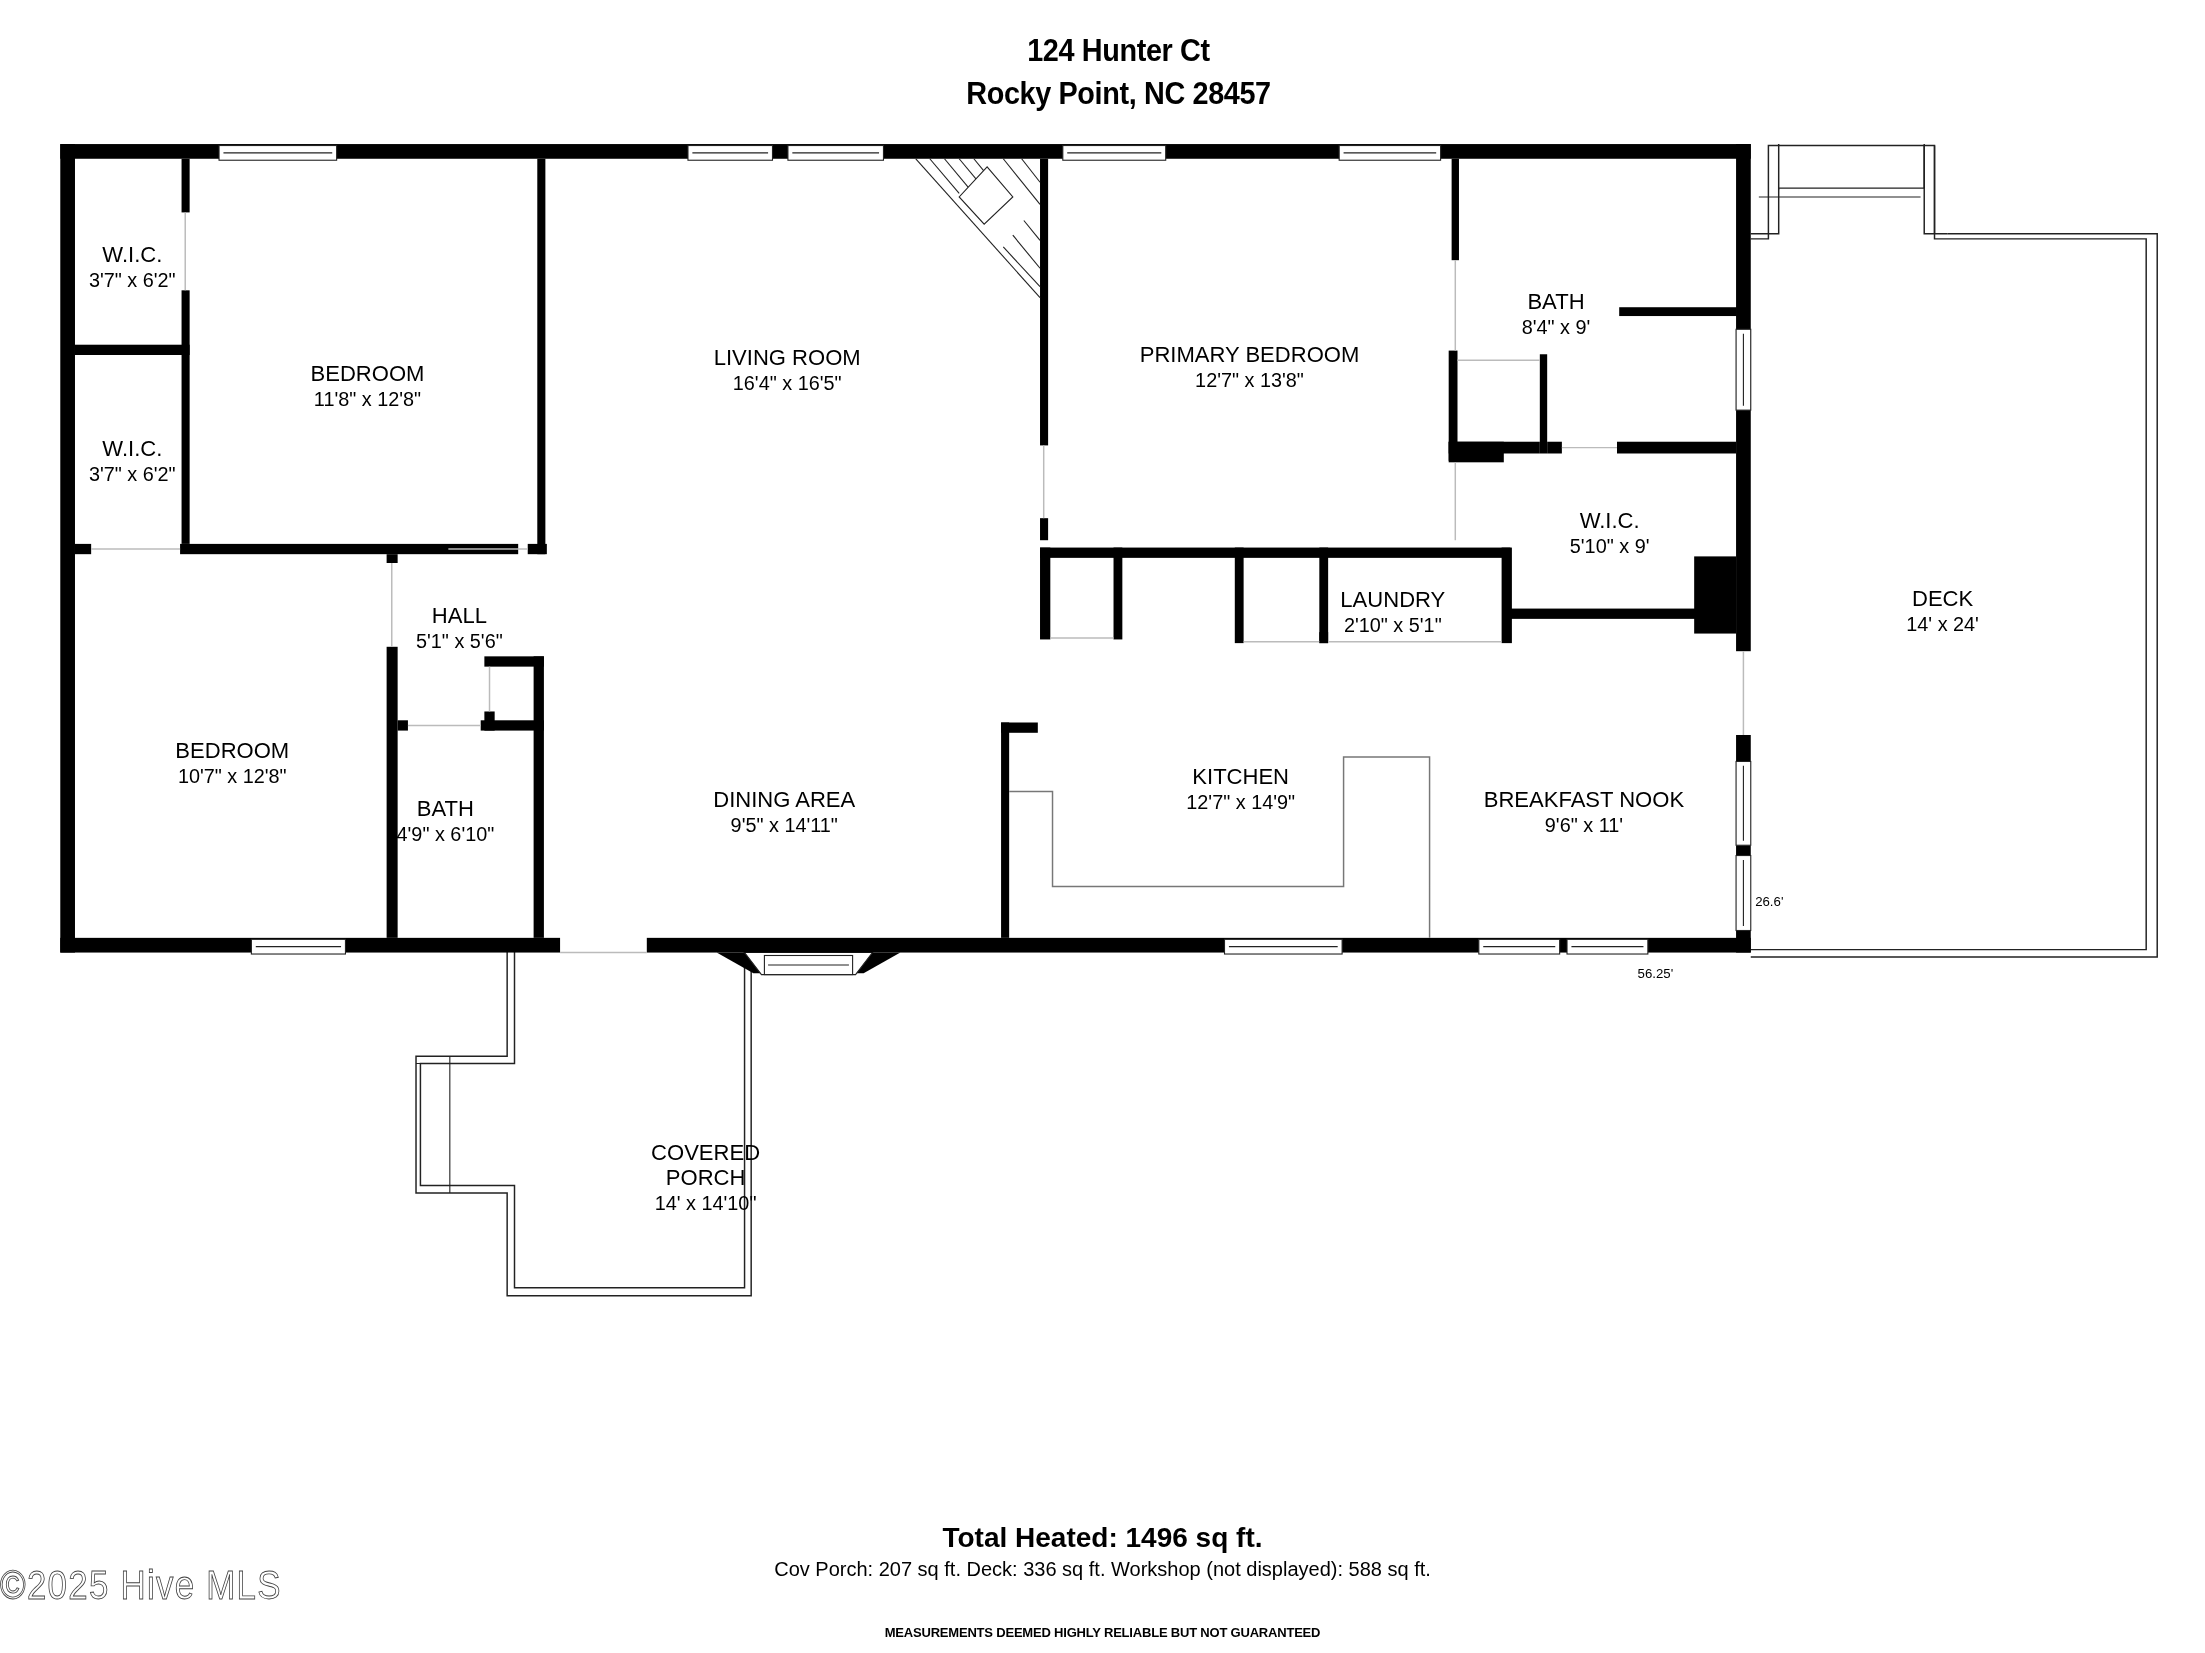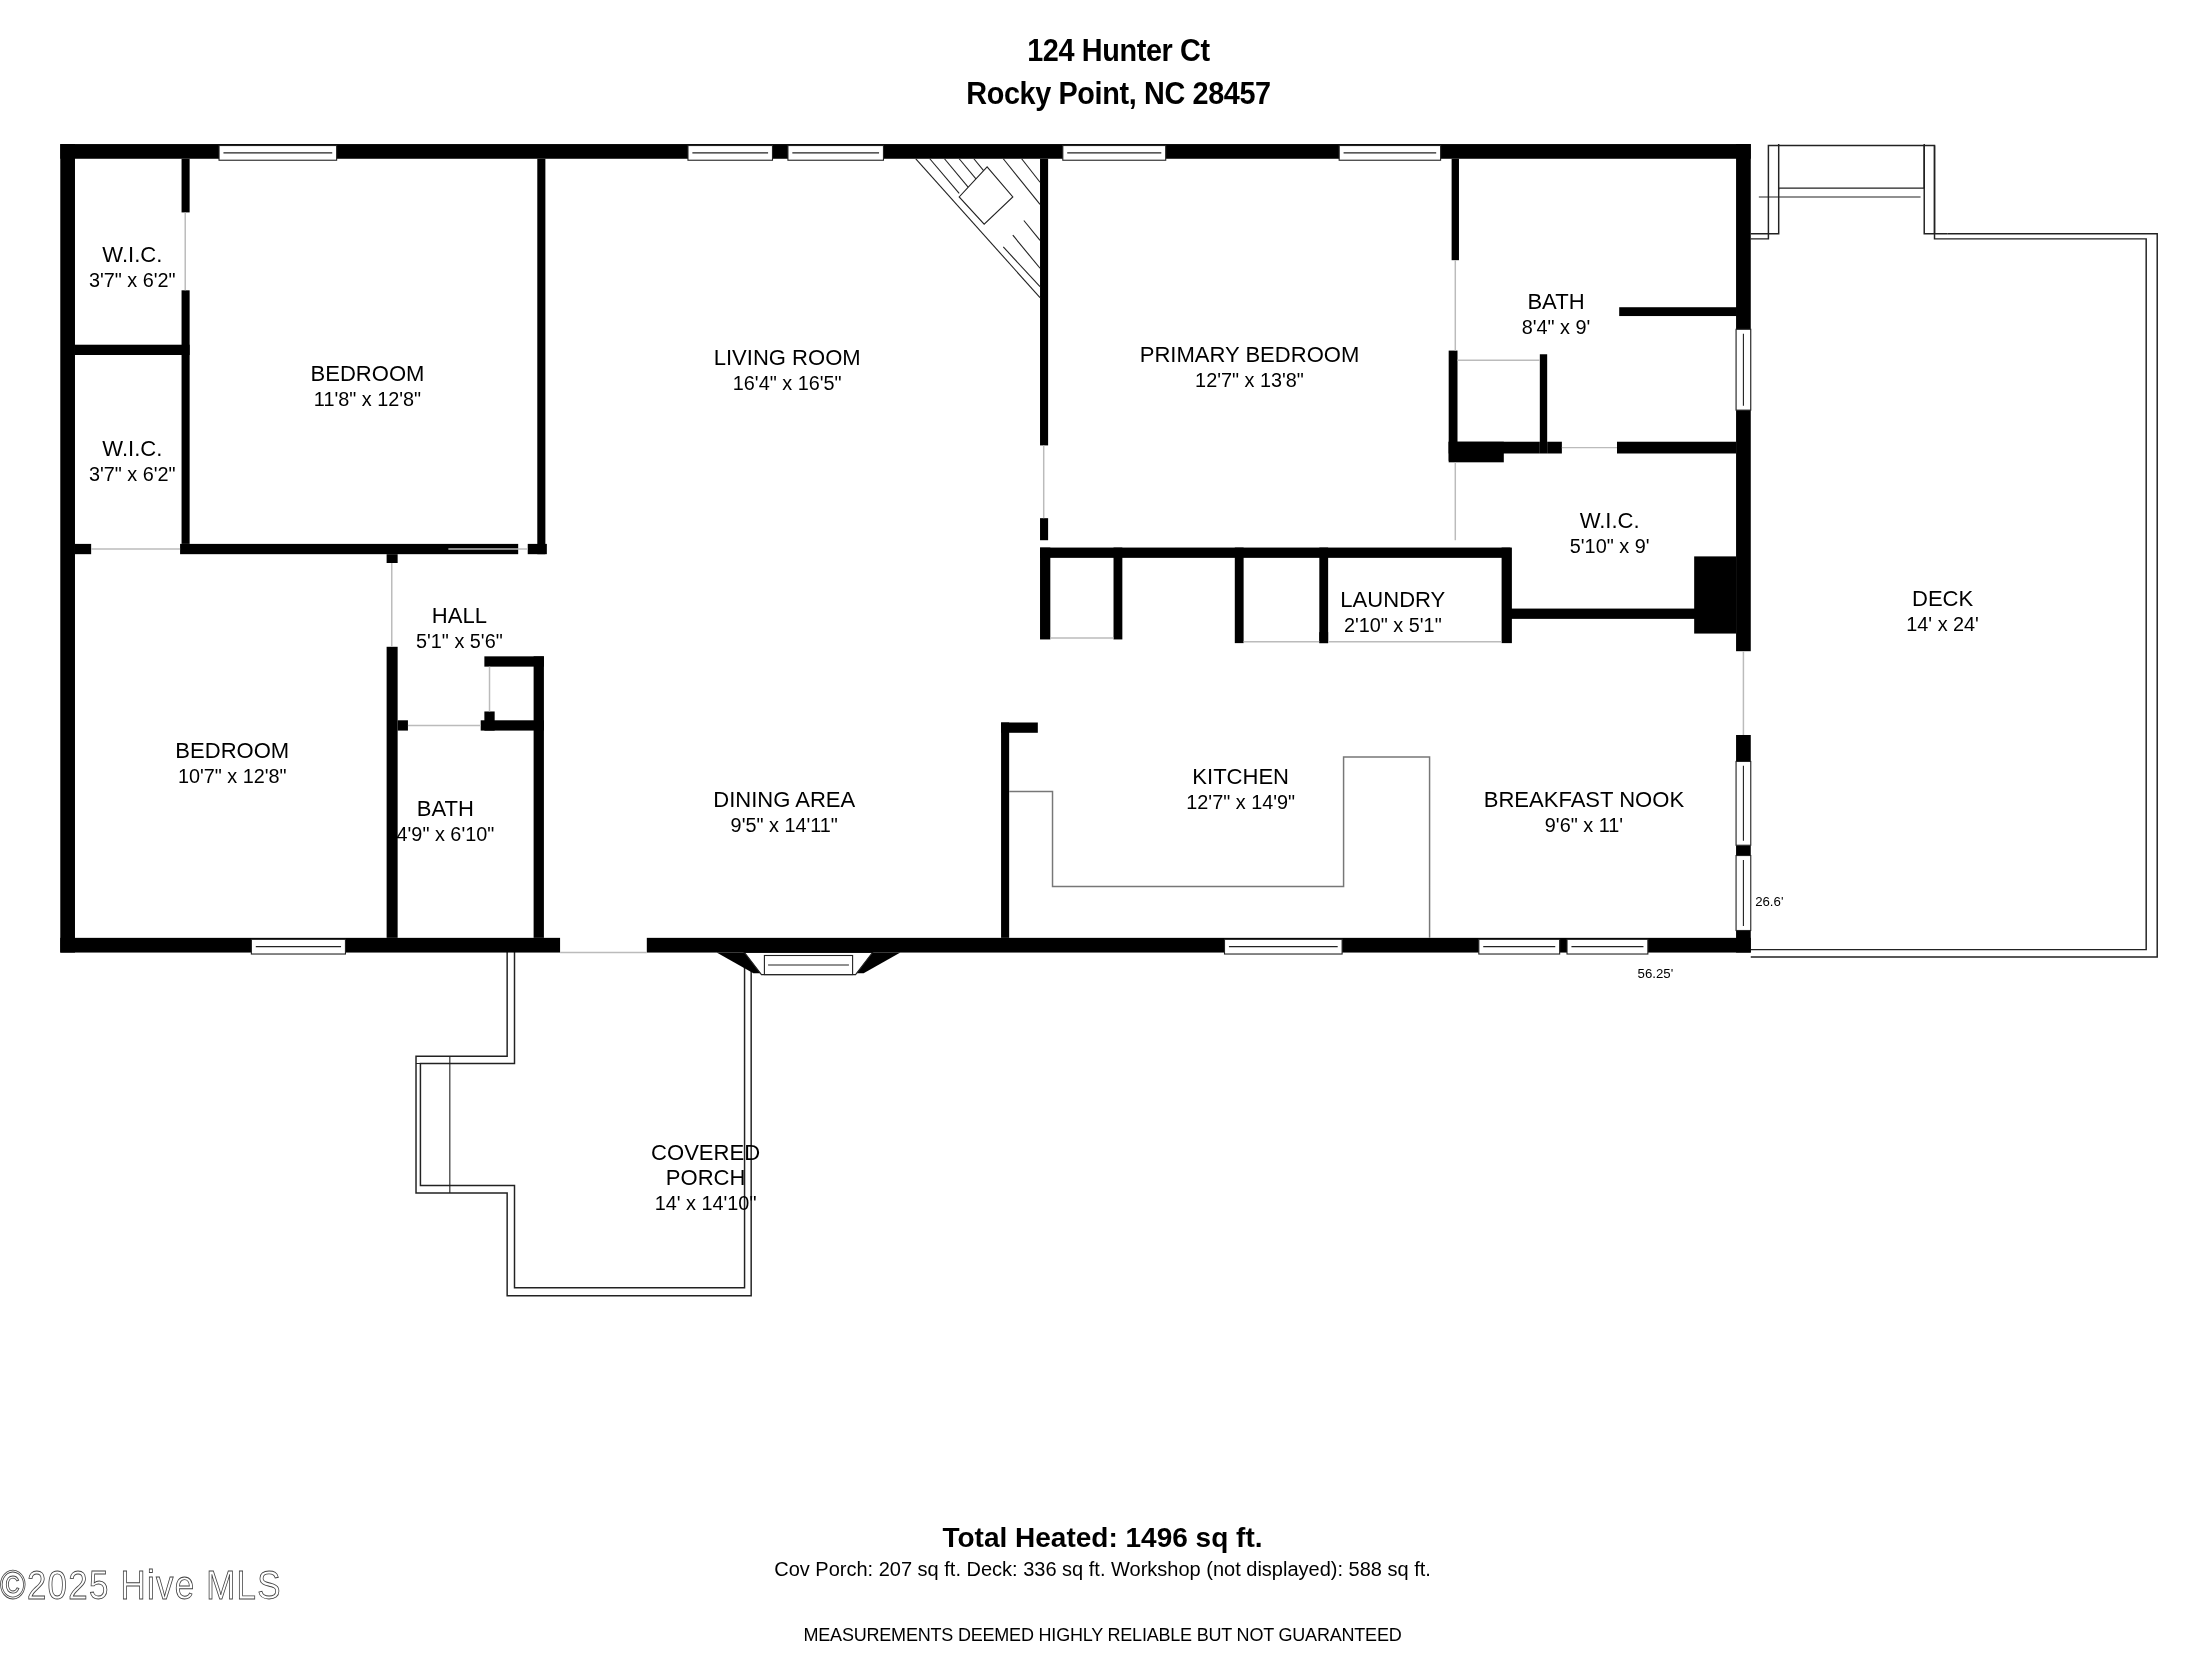--- a/index.html
+++ b/index.html
@@ -6,21 +6,21 @@
   body { width: 2205px; height: 1653px; position: relative; overflow: hidden; font-family: "Liberation Sans", sans-serif; color: #000; }
   .header { position: absolute; left: 16px; top: 29px; width: 2205px; text-align: center; }
   .header .line { font-family: "Liberation Sans", sans-serif; font-weight: bold; font-size: 32px; line-height: 43px; letter-spacing: -0.4px; transform: scaleX(0.9); }
   #plan { position: absolute; left: 0; top: 0; }
   .room-label { font-family: "Liberation Sans", sans-serif; font-size: 30px; fill: #000; text-anchor: middle; }
   .room-dim { font-family: "Liberation Sans", sans-serif; font-size: 27px; fill: #000; text-anchor: middle; }
   .measure { font-family: "Liberation Sans", sans-serif; font-size: 18px; fill: #000; }
   .footer { position: absolute; left: 0; width: 2205px; text-align: center; }
   .footer-total { top: 1522px; font-weight: bold; font-size: 28px; }
   .footer-areas { top: 1558px; font-size: 20px; }
-  .footer-disclaimer { top: 1625px; font-size: 18px; letter-spacing: -0.2px; }
+  .footer-disclaimer { top: 1625px; font-size: 13px; letter-spacing: -0.2px; font-weight: bold; }
   .watermark { position: absolute; left: 0; top: 1562px; font-family: "Liberation Sans", sans-serif; font-size: 41px; font-weight: 300; color: transparent; -webkit-text-stroke: 0.9px #444; letter-spacing: 1.5px; transform: scaleX(0.85); transform-origin: left; }
 </style>
 </head>
 <body>
 
 <div class="header">
   <div class="line">124 Hunter Ct</div>
   <div class="line">Rocky Point, NC 28457</div>
 </div>
 

